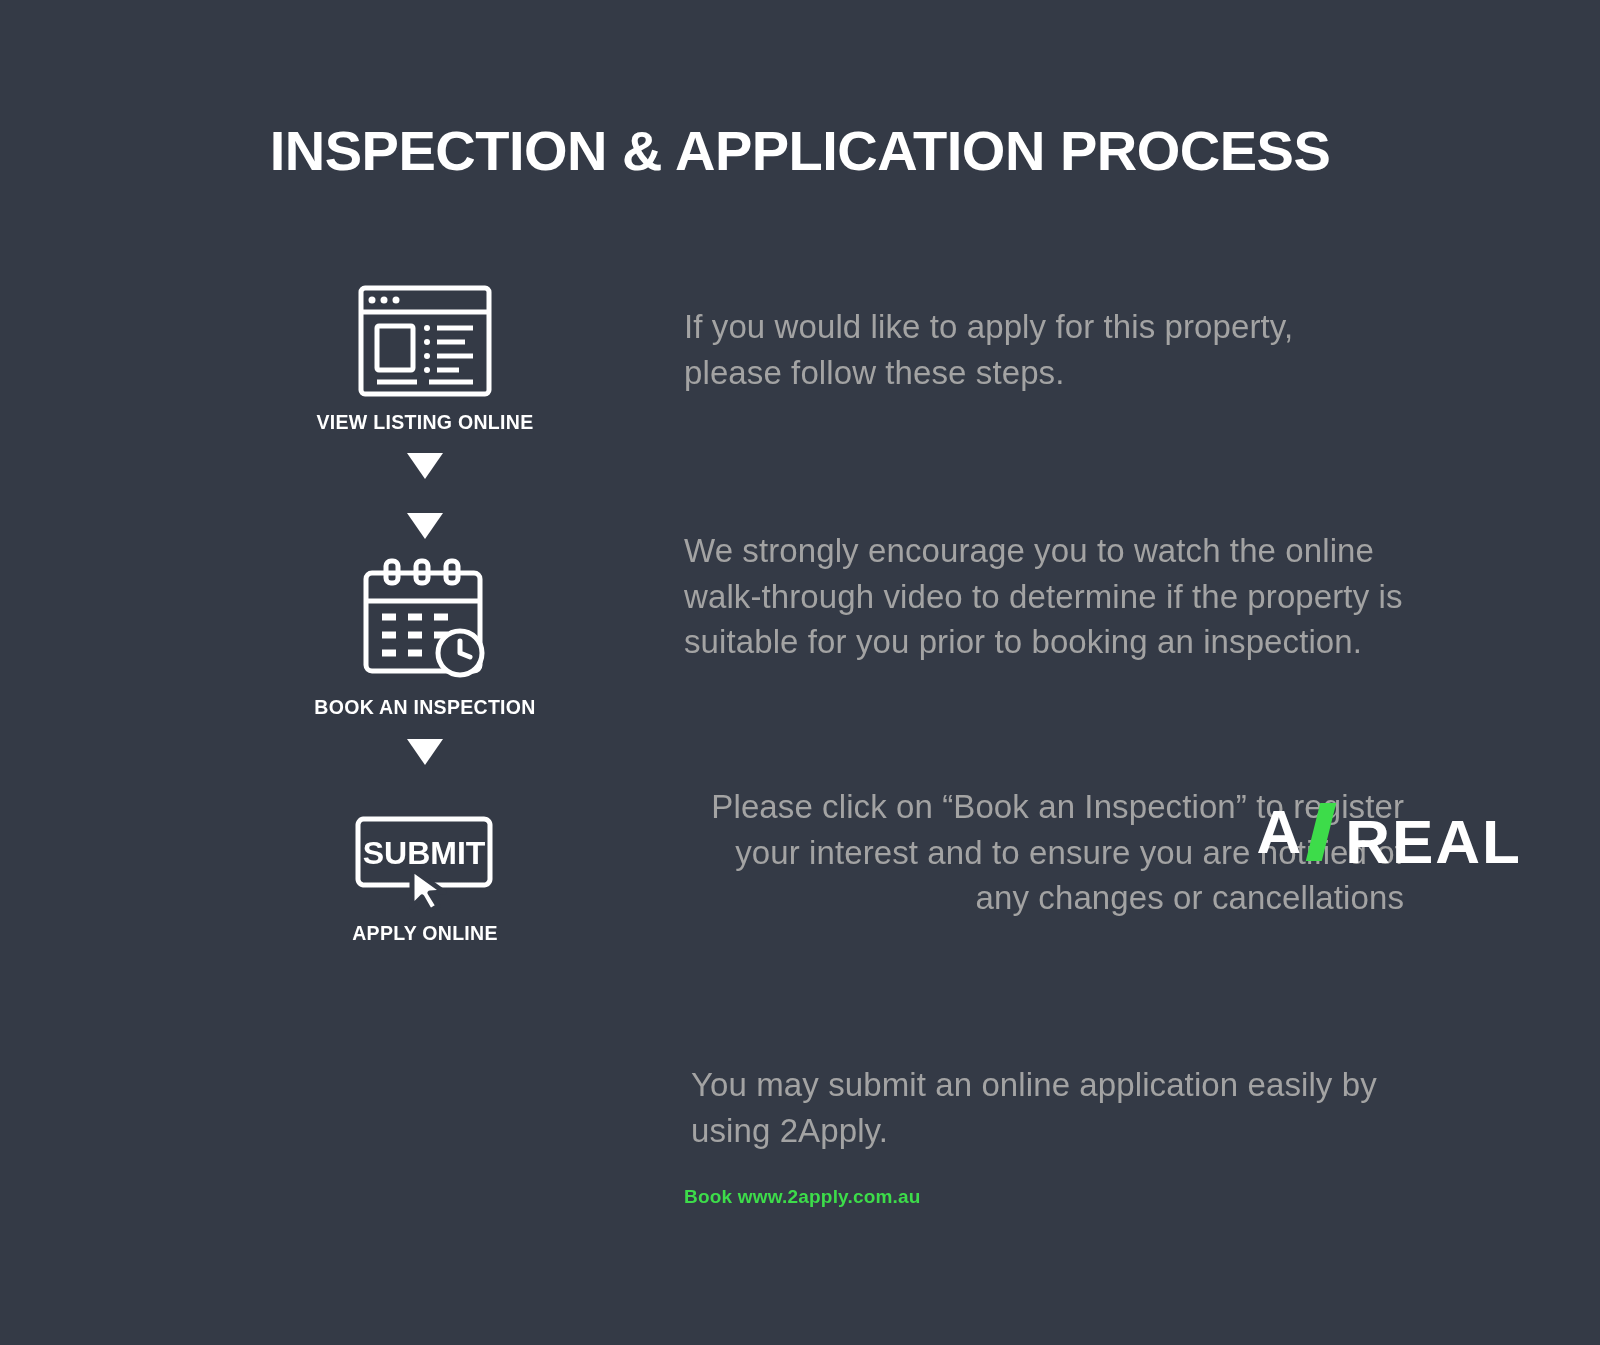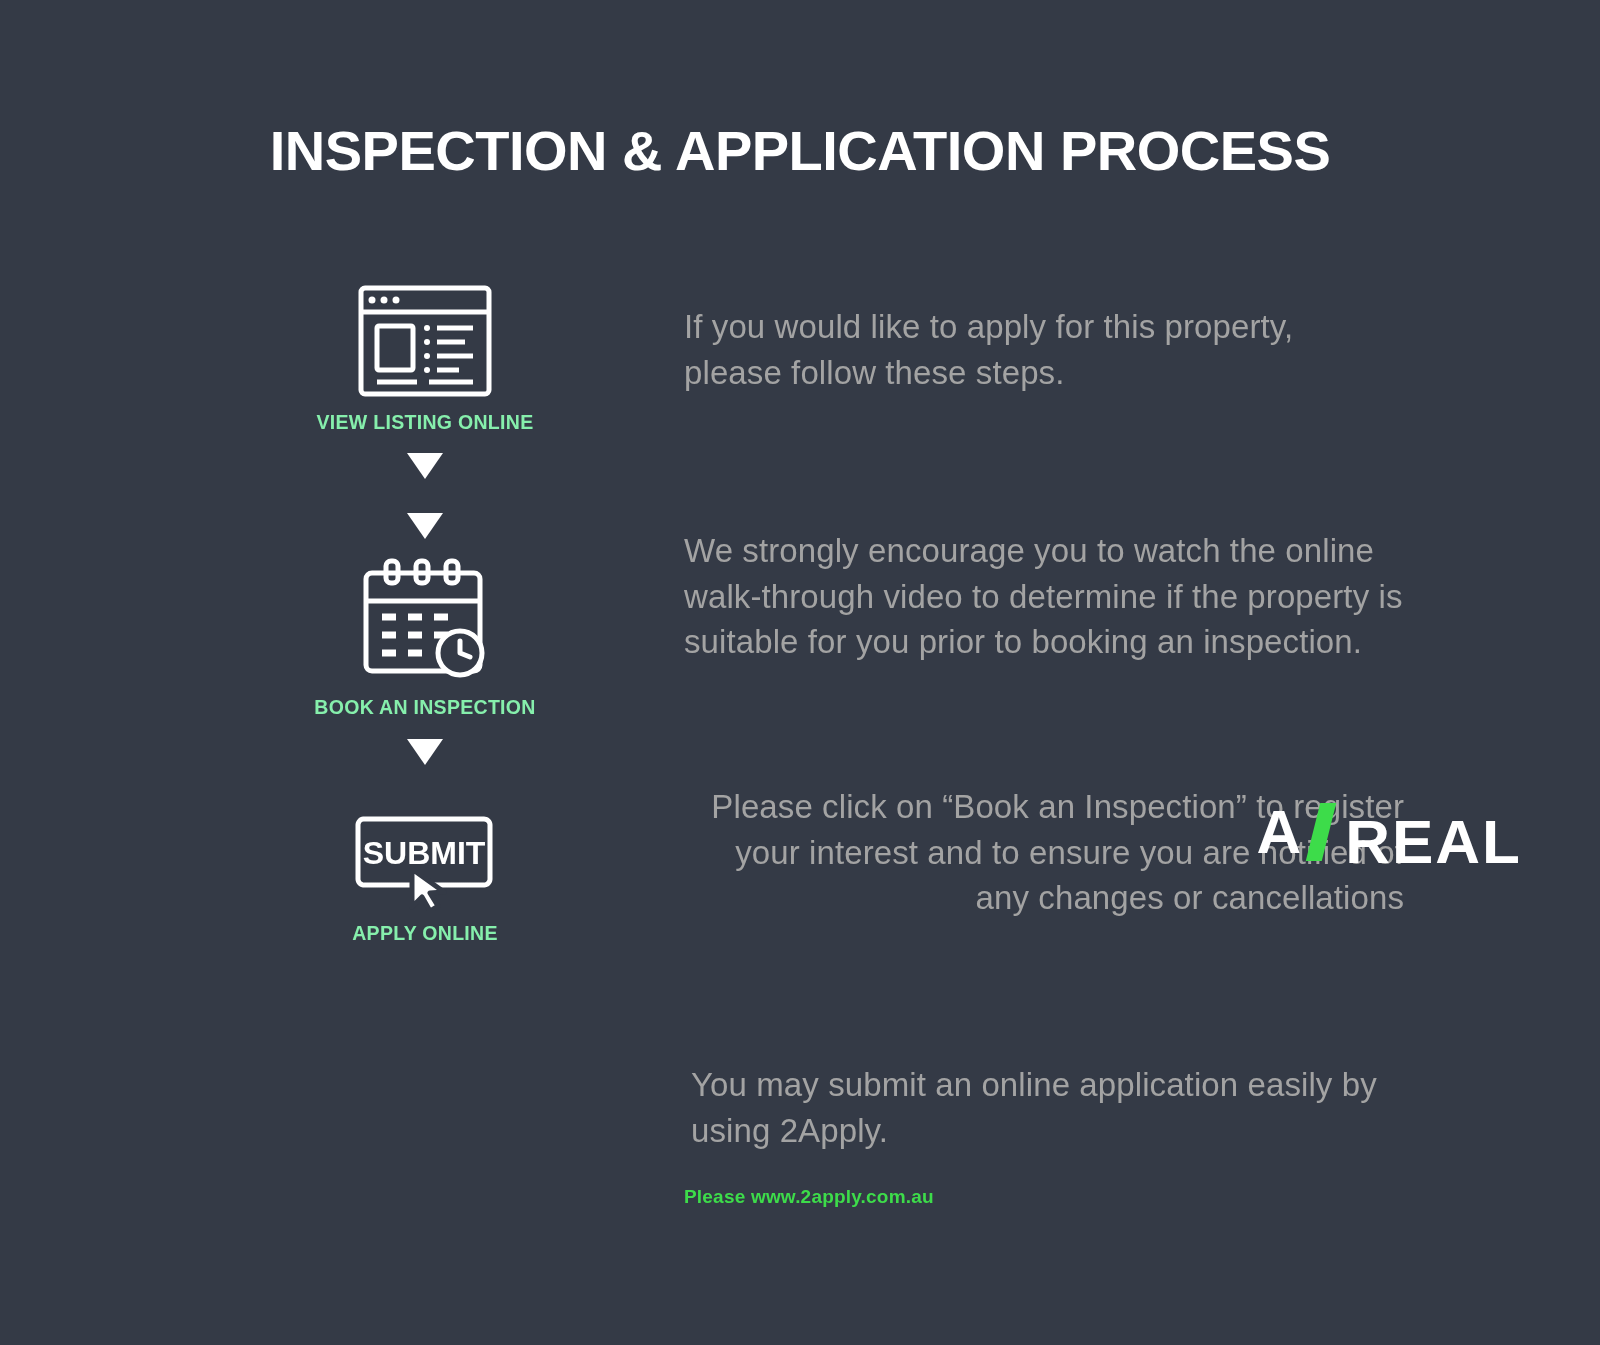--- a/index.html
+++ b/index.html
@@ -41,21 +41,21 @@
     align-items: center;
   }
   .icon-box {
     width: 150px;
     height: 130px;
     display: flex;
     align-items: flex-end;
     justify-content: center;
   }
   .step-label {
-    color: #86efac;
+    color: #ffffff;
     font-size: 19.5px;
     font-weight: bold;
     letter-spacing: 0.3px;
     text-align: center;
     line-height: 1.3;
     margin-top: 10px;
   }
   .arrow {
     width: 0;
     height: 0;
@@ -199,21 +199,21 @@
       <div class="step-label">APPLY ONLINE</div>
     </div>
 
   </div>
 
   <div class="texts">
     <div class="para p1">If you would like to apply for this property, please follow these steps.</div>
     <div class="para p2">We strongly encourage you to watch the online walk-through video to determine if the property is suitable for you prior to booking an inspection.</div>
     <div class="para p3">Please click on “Book an Inspection” to register your interest and to ensure you are notified of any changes or cancellations</div>
     <div class="para p4">You may submit an online application easily by using 2Apply.</div>
-    <div class="visit">Please www.2apply.com.au</div>
+    <div class="visit">Book www.2apply.com.au</div>
   </div>
 
   <div class="logo">
     <span class="logo-a">A</span>
     <span class="slash"></span>
     <span class="logo-real">REAL</span>
   </div>
 
 </div>
 

